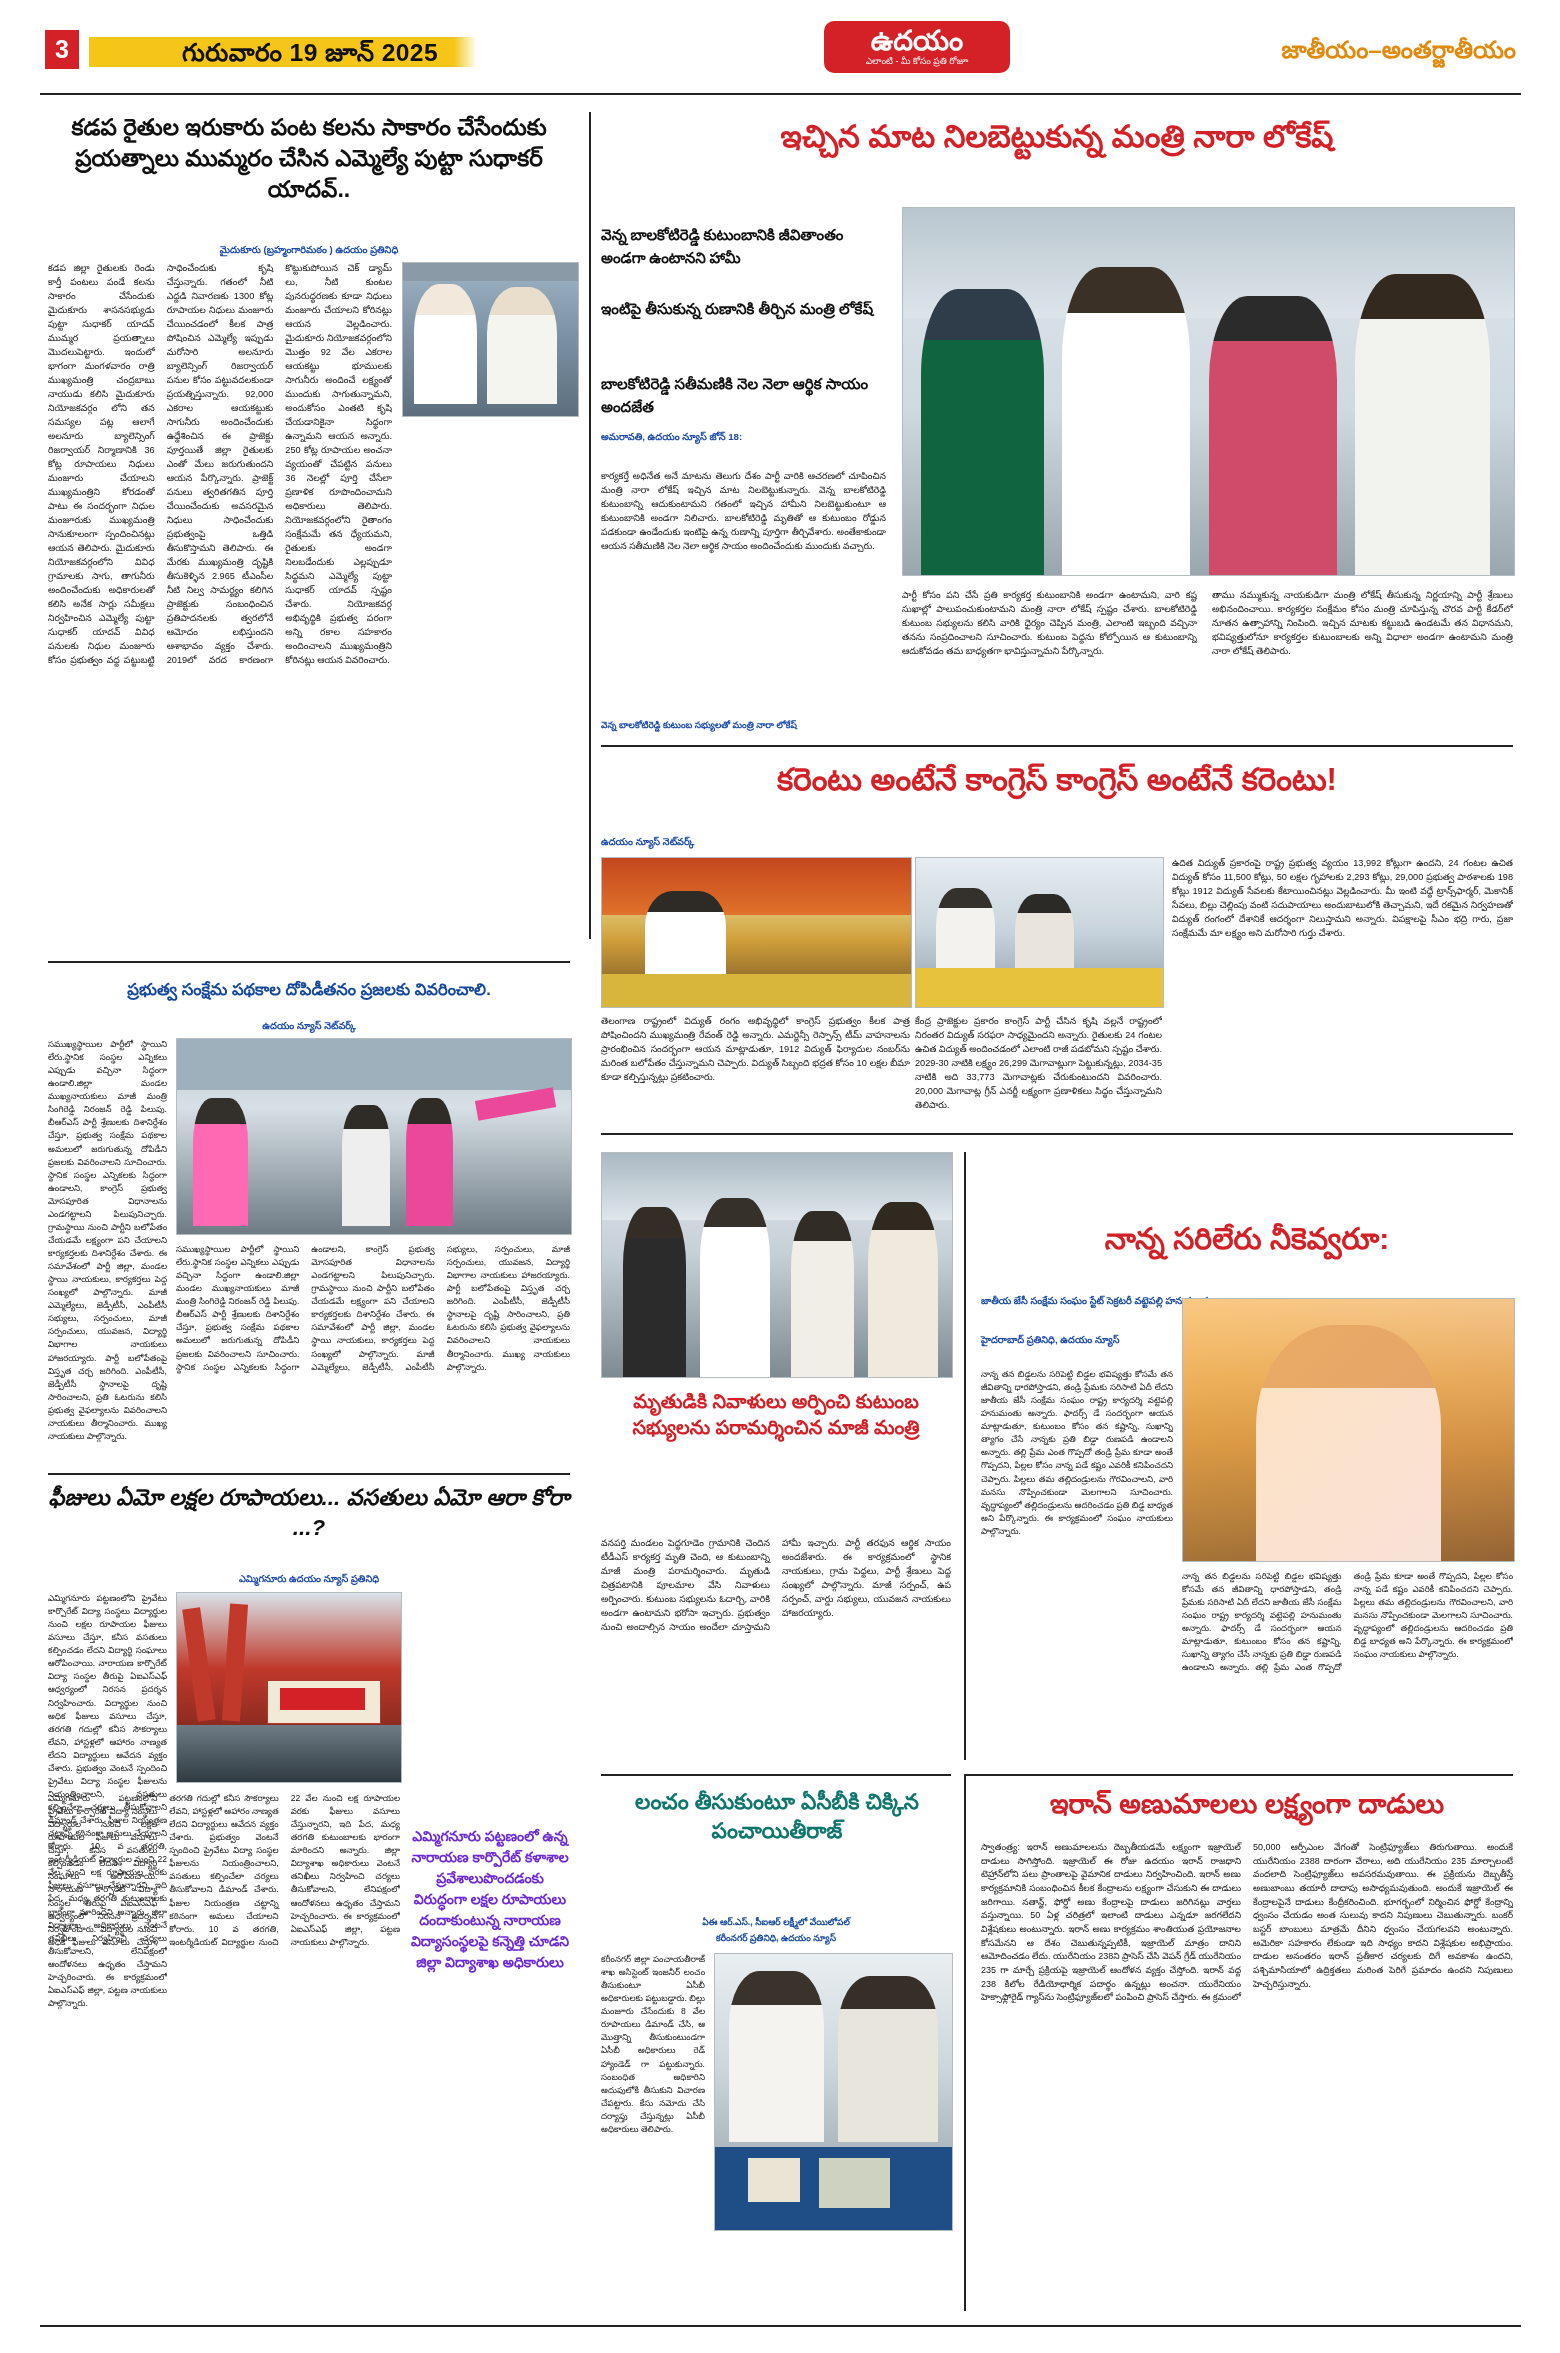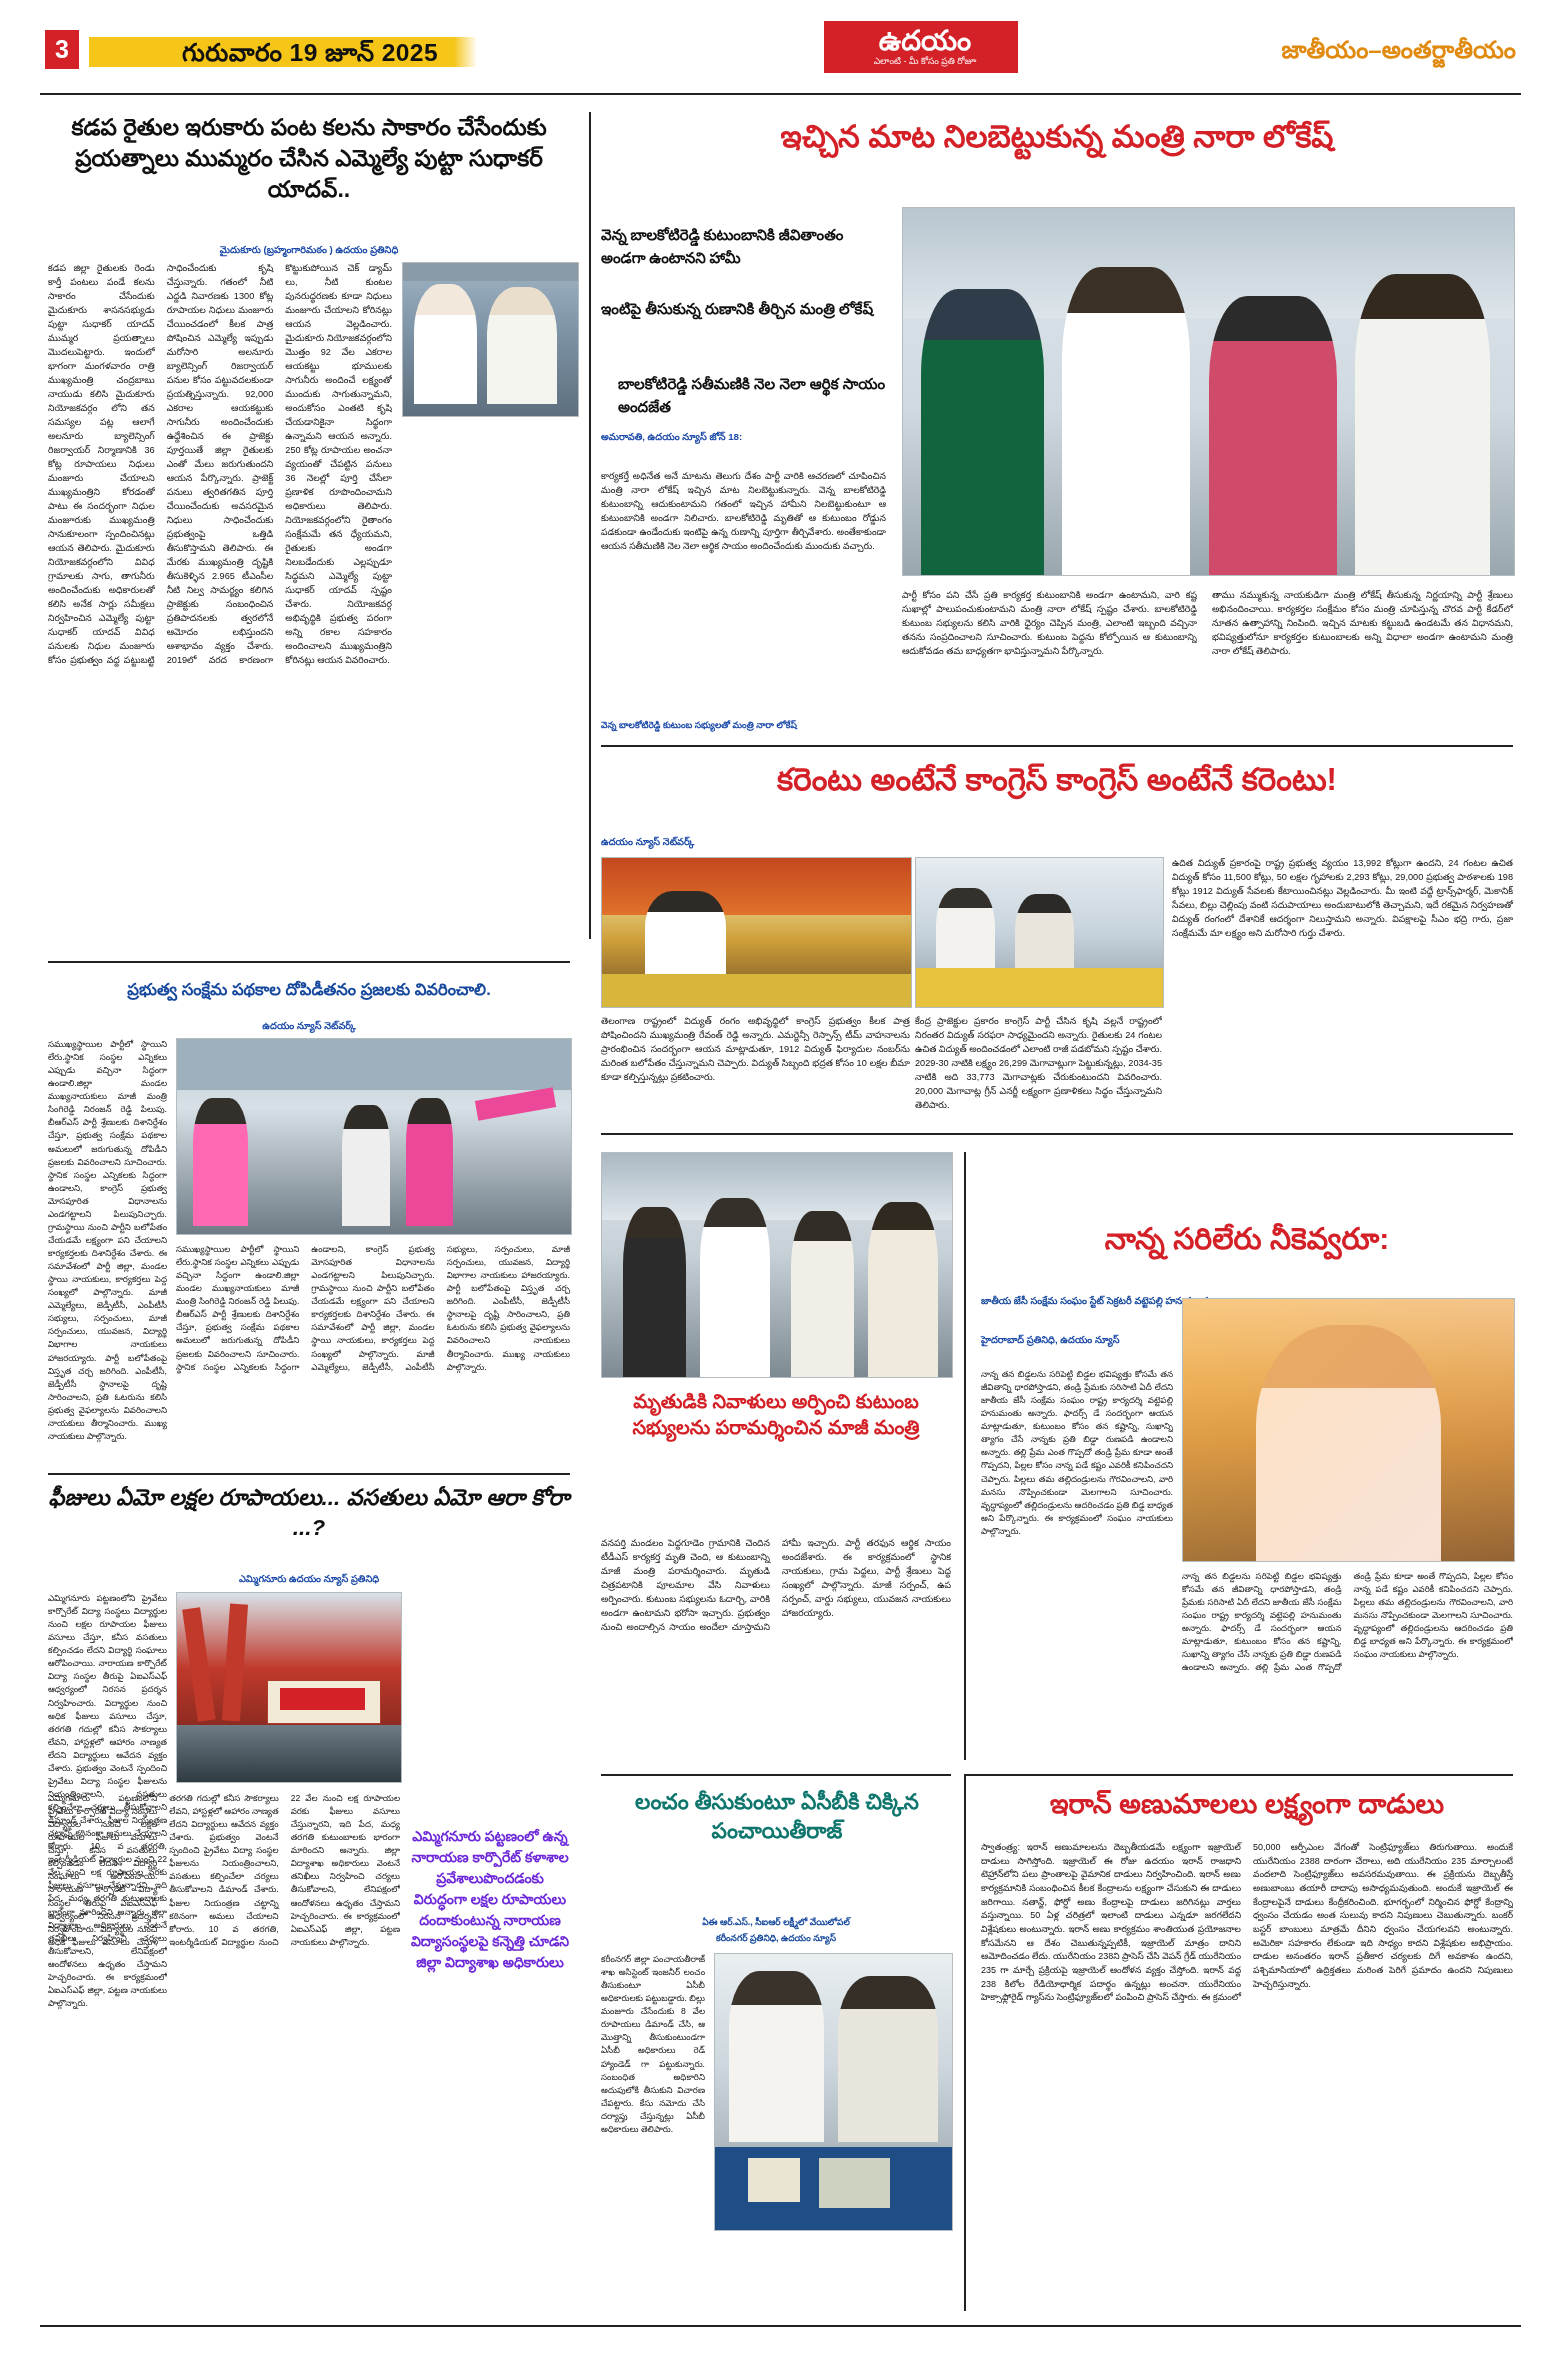--- a/index.html
+++ b/index.html
@@ -6,22 +6,22 @@
   body{width:1561px;height:2354px;font-family:"Liberation Sans",sans-serif;color:#111;}
   .page{position:relative;width:1561px;height:2354px;background:#ffffff;overflow:hidden;}
 
   
   .masthead{position:absolute;left:0;top:0;width:1561px;height:89px;}
   .page-num-box{position:absolute;left:45px;top:30px;width:34px;height:39px;background:#d42127;color:#fff;
      font-size:25px;font-weight:bold;display:flex;align-items:center;justify-content:center;}
   .date-bar{position:absolute;left:89px;top:37px;width:388px;height:30px;
      background:linear-gradient(90deg,#f5c518 0%,#f5c518 94%,#ffffff 100%);}
   .date-text{position:absolute;left:182px;top:39px;font-size:24.6px;font-weight:bold;color:#111;letter-spacing:0.4px;}
-  .logo{position:absolute;left:824px;top:21px;width:186px;height:52px;background:#d42127;border-radius:0;
-     display:flex;flex-direction:column;align-items:center;justify-content:center;color:#fff;padding-left:8px;}
+  .logo{position:absolute;left:824px;top:21px;width:186px;height:52px;background:#d42127;border-radius:10px;
+     display:flex;flex-direction:column;align-items:center;justify-content:center;color:#fff;}
   .logo .l1{font-size:28px;font-weight:bold;line-height:1;}
   .logo .l2{font-size:9px;line-height:1.1;margin-top:2.2px;opacity:.95;}
   .section-title{position:absolute;right:45px;top:36px;font-size:24px;font-weight:bold;color:#e08a10;}
   .rule{position:absolute;left:40px;right:40px;height:2.2px;background:#222;}
 
   
   .hl{position:absolute;font-weight:bold;text-align:center;line-height:1.35;}
   .byline{position:absolute;font-size:9.7px;color:#1a49a8;text-align:center;font-weight:bold;}
   .body-col{position:absolute;font-size:9.2px;line-height:1.52;text-align:justify;color:#111;
      column-gap:12px;hyphens:auto;overflow:hidden;}
@@ -75,21 +75,21 @@
   </div>
 
   <div class="body-col" style="left:48px;top:262px;width:344px;height:648px;column-count:3;">కడప జిల్లా రైతులకు రెండు కార్తీ పంటలు పండే కలను సాకారం చేసేందుకు మైదుకూరు శాసనసభ్యుడు పుట్టా సుధాకర్ యాదవ్ ముమ్మర ప్రయత్నాలు మొదలుపెట్టారు. ఇందులో భాగంగా మంగళవారం రాత్రి ముఖ్యమంత్రి చంద్రబాబు నాయుడు కలిసి మైదుకూరు నియోజకవర్గం లోని తన సమస్యల పట్ల ఆలాగే అలనూరు బ్యాలెన్సింగ్ రిజర్వాయర్ నిర్మాణానికి 36 కోట్ల రూపాయలు నిధులు మంజూరు చేయాలని ముఖ్యమంత్రిని కోరడంతో పాటు ఈ సందర్భంగా నిధుల మంజూరుకు ముఖ్యమంత్రి సానుకూలంగా స్పందించినట్లు ఆయన తెలిపారు. మైదుకూరు నియోజకవర్గంలోని వివిధ గ్రామాలకు సాగు, తాగునీరు అందించేందుకు అధికారులతో కలిసి అనేక సార్లు సమీక్షలు నిర్వహించిన ఎమ్మెల్యే పుట్టా సుధాకర్ యాదవ్ వివిధ పనులకు నిధుల మంజూరు కోసం ప్రభుత్వం వద్ద పట్టుబట్టి సాధించేందుకు కృషి చేస్తున్నారు. గతంలో నీటి ఎద్దడి నివారణకు 1300 కోట్ల రూపాయల నిధులు మంజూరు చేయించడంలో కీలక పాత్ర పోషించిన ఎమ్మెల్యే ఇప్పుడు మరోసారి అలనూరు బ్యాలెన్సింగ్ రిజర్వాయర్ పనుల కోసం పట్టువదలకుండా ప్రయత్నిస్తున్నారు. 92,000 ఎకరాల ఆయకట్టుకు సాగునీరు అందించేందుకు ఉద్దేశించిన ఈ ప్రాజెక్టు పూర్తయితే జిల్లా రైతులకు ఎంతో మేలు జరుగుతుందని ఆయన పేర్కొన్నారు. ప్రాజెక్ట్ పనులు త్వరితగతిన పూర్తి చేయించేందుకు అవసరమైన నిధులు సాధించేందుకు ప్రభుత్వంపై ఒత్తిడి తీసుకొస్తామని తెలిపారు. ఈ మేరకు ముఖ్యమంత్రి దృష్టికి తీసుకెళ్ళిన 2.965 టీఎంసీల నీటి నిల్వ సామర్థ్యం కలిగిన ప్రాజెక్టుకు సంబంధించిన ప్రతిపాదనలకు త్వరలోనే ఆమోదం లభిస్తుందని ఆశాభావం వ్యక్తం చేశారు. 2019లో వరద కారణంగా కొట్టుకుపోయిన చెక్ డ్యామ్ లు, నీటి కుంటల పునరుద్ధరణకు కూడా నిధులు మంజూరు చేయాలని కోరినట్లు ఆయన వెల్లడించారు. మైదుకూరు నియోజకవర్గంలోని మొత్తం 92 వేల ఎకరాల ఆయకట్టు భూములకు సాగునీరు అందించే లక్ష్యంతో ముందుకు సాగుతున్నామని, అందుకోసం ఎంతటి కృషి చేయడానికైనా సిద్ధంగా ఉన్నామని ఆయన అన్నారు. 250 కోట్ల రూపాయల అంచనా వ్యయంతో చేపట్టిన పనులు 36 నెలల్లో పూర్తి చేసేలా ప్రణాళిక రూపొందించామని అధికారులు తెలిపారు. నియోజకవర్గంలోని రైతాంగం సంక్షేమమే తన ధ్యేయమని, రైతులకు అండగా నిలబడేందుకు ఎల్లప్పుడూ సిద్ధమని ఎమ్మెల్యే పుట్టా సుధాకర్ యాదవ్ స్పష్టం చేశారు. నియోజకవర్గ అభివృద్ధికి ప్రభుత్వ పరంగా అన్ని రకాల సహకారం అందించాలని ముఖ్యమంత్రిని కోరినట్లు ఆయన వివరించారు.</div>
 
   <div class="divider-v" style="left:589px;top:112px;height:827px;"></div>
 
   <div class="banner-hl" style="left:601px;top:119px;width:912px;font-size:31px;color:#d42127;">ఇచ్చిన మాట నిలబెట్టుకున్న మంత్రి నారా లోకేష్</div>
 
   <div class="subhl" style="left:601px;top:224px;width:285px;font-size:15px;color:#111;line-height:1.5;font-family:Liberation Serif, serif;">వెన్న బాలకోటిరెడ్డి కుటుంబానికి జీవితాంతం అండగా ఉంటానని హామీ</div>
   <div class="subhl" style="left:601px;top:298px;width:285px;font-size:15px;color:#111;line-height:1.5;">ఇంటిపై తీసుకున్న రుణానికి తీర్చిన మంత్రి లోకేష్</div>
-  <div class="subhl" style="left:601px;top:373px;width:285px;font-size:15px;color:#111;line-height:1.5;margin-left:17px;">బాలకోటిరెడ్డి సతీమణికి నెల నెలా ఆర్థిక సాయం అందజేత</div>
+  <div class="subhl" style="left:601px;top:373px;width:285px;font-size:15px;color:#111;line-height:1.5;">బాలకోటిరెడ్డి సతీమణికి నెల నెలా ఆర్థిక సాయం అందజేత</div>
 
   <div class="byline" style="left:601px;top:431px;width:285px;text-align:left;">అమరావతి, ఉదయం న్యూస్ జోన్ 18:</div>
 
   <div class="photo" style="left:902px;top:207px;width:611px;height:367px;background:linear-gradient(180deg,#dfe7ec 0%,#cfd9e0 55%,#9aa6ad 100%);">
     <div style="position:absolute;left:0;top:0;width:100%;height:30%;background:linear-gradient(180deg,#b9c6cf,#dde5ea);"></div>
     <div style="position:absolute;left:3%;top:22%;width:20%;height:78%;background:linear-gradient(180deg,#2f3d4a 0 18%,#10653f 18% 100%);border-radius:30% 30% 0 0;"></div>
     <div style="position:absolute;left:26%;top:16%;width:21%;height:84%;background:linear-gradient(180deg,#3a3026 0 15%,#ffffff 15% 100%);border-radius:30% 30% 0 0;"></div>
     <div style="position:absolute;left:50%;top:24%;width:21%;height:76%;background:linear-gradient(180deg,#2b2b2b 0 16%,#d04a6a 16% 100%);border-radius:30% 30% 0 0;"></div>
     <div style="position:absolute;left:74%;top:18%;width:22%;height:82%;background:linear-gradient(180deg,#33291f 0 15%,#f2f2ef 15% 100%);border-radius:30% 30% 0 0;"></div>
   </div>

